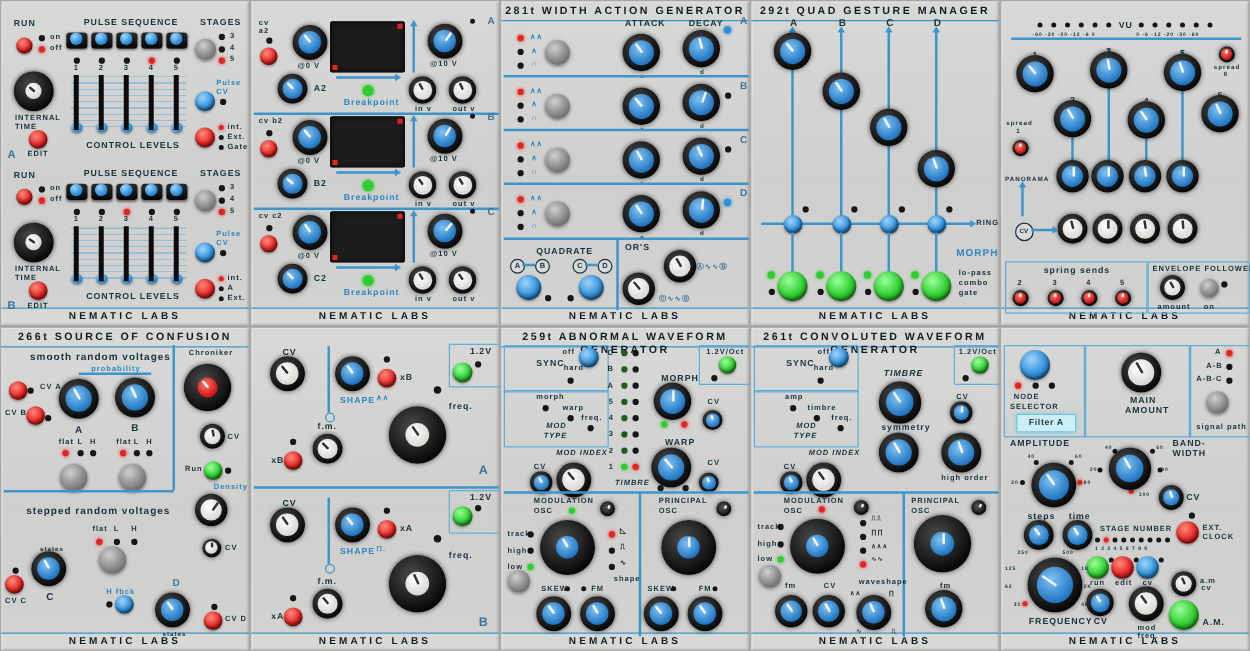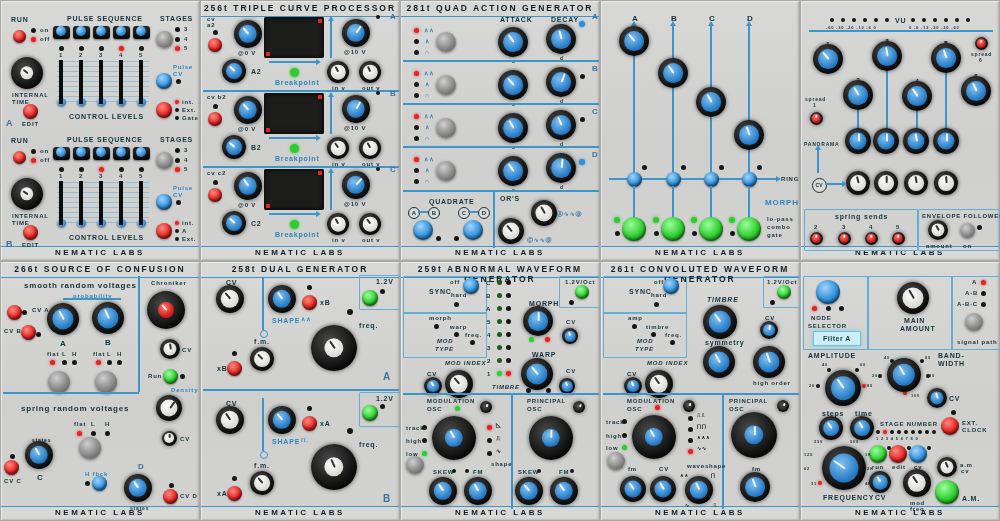--- a/index.html
+++ b/index.html
@@ -175,21 +175,20 @@
       <div class="jack" style="left: 155px; top: 222px; width: 16px; height: 16px; background: radial-gradient(circle at 38% 32%, rgb(255, 138, 122), rgb(227, 36, 36) 55%, rgb(142, 15, 15));"></div>
       <div class="dot" style="left: 174px; top: 220px; width: 4px; height: 4px; background: rgb(227, 36, 36); box-shadow: rgb(227, 36, 36) 0px 0px 3px;"></div>
       <div class="lbl" style="left: 181px; top: 219px; font-size: 6px; color: rgb(22, 50, 60);">int.</div>
       <div class="dot" style="left: 174px; top: 228px; width: 4px; height: 4px; background: rgb(22, 22, 22);"></div>
       <div class="lbl" style="left: 181px; top: 227px; font-size: 6px; color: rgb(22, 50, 60);">A</div>
       <div class="dot" style="left: 174px; top: 236px; width: 4px; height: 4px; background: rgb(22, 22, 22);"></div>
       <div class="lbl" style="left: 181px; top: 235px; font-size: 6px; color: rgb(22, 50, 60);">Ext.</div>
       <div class="lbl" style="left: 5px; top: 239px; font-size: 9px; color: rgb(61, 115, 156);">B</div>
     </div>
     <div class="module" style="left: 200px; top: 0px; width: 200px; height: 261px;">
-      <div class="hdr">256t TRIPLE CURVE PROCESSOR</div>
       <div class="ftr">NEMATIC LABS</div>
       <div class="lbl" style="left: 6px; top: 15px; font-size: 6px; color: rgb(22, 50, 60);">cv</div>
       <div class="lbl" style="left: 6px; top: 21px; font-size: 6px; color: rgb(22, 50, 60);">a2</div>
       <div class="dot" style="left: 11.5px; top: 28.5px; width: 5px; height: 5px; background: rgb(22, 22, 22);"></div>
       <div class="jack" style="left: 7px; top: 37px; width: 14px; height: 14px; background: radial-gradient(circle at 38% 32%, rgb(255, 138, 122), rgb(227, 36, 36) 55%, rgb(142, 15, 15));"></div>
       <div class="knob" style="left: 33px; top: 19px; width: 28px; height: 28px;">
         <div class="face" style="width: 18.48px; height: 18.48px; background: radial-gradient(circle at 40% 35%, rgb(127, 194, 244), rgb(34, 119, 194) 70%);">
           <div class="ptr" style="height: 8.24px; background: rgb(244, 244, 244); transform: rotate(140deg);"></div>
         </div>
       </div>
@@ -317,21 +316,21 @@
       </div>
       <div class="lbl" style="left: 131px; top: 236px; font-size: 6px; color: rgb(22, 50, 60);">in v</div>
       <div class="knob" style="left: 158px; top: 212px; width: 22px; height: 22px;">
         <div class="face" style="width: 14.52px; height: 14.52px; background: radial-gradient(circle at 40% 35%, rgb(255, 255, 255), rgb(216, 216, 212) 70%);">
           <div class="ptr" style="height: 6.26px; background: rgb(51, 51, 51); transform: rotate(145deg);"></div>
         </div>
       </div>
       <div class="lbl" style="left: 161px; top: 236px; font-size: 6px; color: rgb(22, 50, 60);">out v</div>
     </div>
     <div class="module" style="left: 400px; top: 0px; width: 200px; height: 261px;">
-      <div class="hdr">281t QUAD ACTION GENERATOR</div>
+      <div class="hdr">281t WIDTH ACTION GENERATOR</div>
       <div class="ftr">NEMATIC LABS</div>
       <div class="lbl" style="left: 99px; top: 15px; color: rgb(22, 50, 60);">ATTACK</div>
       <div class="lbl" style="left: 150px; top: 15px; color: rgb(22, 50, 60);">DECAY</div>
       <div class="lbl" style="left: 191px; top: 12px; font-size: 8px; color: rgb(61, 115, 156);">A</div>
       <div class="dot" style="left: 178px; top: 20px; width: 6px; height: 6px; background: rgb(47, 143, 216); box-shadow: rgb(47, 143, 216) 0px 0px 3px;"></div>
       <div class="dot" style="left: 12.5px; top: 26.5px; width: 5px; height: 5px; background: rgb(227, 36, 36); box-shadow: rgb(227, 36, 36) 0px 0px 3px;"></div>
       <div class="dot" style="left: 12.5px; top: 37.5px; width: 5px; height: 5px; background: rgb(22, 22, 22);"></div>
       <div class="dot" style="left: 12.5px; top: 48.5px; width: 5px; height: 5px; background: rgb(22, 22, 22);"></div>
       <div class="lbl" style="left: 23px; top: 26px; font-size: 6px; color: rgb(46, 134, 192);">∧∧</div>
       <div class="lbl" style="left: 24px; top: 37px; font-size: 6px; color: rgb(46, 134, 192);">∧</div>
@@ -436,20 +435,21 @@
       </div>
       <div class="knob" style="left: 97px; top: 217px; width: 26px; height: 26px;">
         <div class="face" style="width: 17.16px; height: 17.16px; background: radial-gradient(circle at 40% 35%, rgb(255, 255, 255), rgb(216, 216, 212) 70%);">
           <div class="ptr" style="height: 7.58px; background: rgb(51, 51, 51); transform: rotate(140deg);"></div>
         </div>
       </div>
       <div class="lbl" style="left: 156px; top: 210px; font-size: 6px; color: rgb(61, 115, 156);">Ⓐ∿∿Ⓑ</div>
       <div class="lbl" style="left: 126px; top: 236px; font-size: 6px; color: rgb(61, 115, 156);">Ⓒ∿∿Ⓑ</div>
     </div>
     <div class="module" style="left: 600px; top: 0px; width: 200px; height: 261px;">
+      <div class="hdr">292t QUAD GESTURE MANAGER</div>
       <div class="ftr">NEMATIC LABS</div>
       <div class="lbl" style="left: 31px; top: 14px; font-size: 8px; color: rgb(22, 50, 60);">A</div>
       <div class="lbl" style="left: 70px; top: 14px; font-size: 8px; color: rgb(22, 50, 60);">B</div>
       <div class="lbl" style="left: 108px; top: 14px; font-size: 8px; color: rgb(22, 50, 60);">C</div>
       <div class="lbl" style="left: 146px; top: 14px; font-size: 8px; color: rgb(22, 50, 60);">D</div>
       <div class="tri" style="left: 29.5px; top: 20px; border-left: 3.5px solid transparent; border-right: 3.5px solid transparent; border-bottom: 5px solid rgb(60, 150, 204);"></div>
       <div class="ln" style="left: 32.25px; top: 24px; width: 1.5px; height: 154px;"></div>
       <div class="tri" style="left: 68.5px; top: 20px; border-left: 3.5px solid transparent; border-right: 3.5px solid transparent; border-bottom: 5px solid rgb(60, 150, 204);"></div>
       <div class="ln" style="left: 71.25px; top: 24px; width: 1.5px; height: 154px;"></div>
       <div class="tri" style="left: 106.5px; top: 20px; border-left: 3.5px solid transparent; border-right: 3.5px solid transparent; border-bottom: 5px solid rgb(60, 150, 204);"></div>
@@ -725,21 +725,21 @@
         <div class="face" style="width: 17.16px; height: 17.16px; background: radial-gradient(circle at 40% 35%, rgb(255, 255, 255), rgb(216, 216, 212) 70%);">
           <div class="ptr" style="height: 7.58px; background: rgb(51, 51, 51); transform: rotate(215deg);"></div>
         </div>
       </div>
       <div class="knob" style="left: 160.5px; top: 168.5px; width: 15px; height: 15px;">
         <div class="face" style="width: 9.9px; height: 9.9px; background: radial-gradient(circle at 40% 35%, rgb(255, 255, 255), rgb(216, 216, 212) 70%);">
           <div class="ptr" style="height: 3.95px; background: rgb(51, 51, 51); transform: rotate(180deg);"></div>
         </div>
       </div>
       <div class="lbl" style="left: 179px; top: 174px; font-size: 6px; color: rgb(22, 50, 60);">CV</div>
-      <div class="lbl" style="left: 20px; top: 143px; font-size: 8px; color: rgb(22, 50, 60);">spring random voltages</div>
+      <div class="lbl" style="left: 20px; top: 143px; font-size: 8px; color: rgb(22, 50, 60);">stepped random voltages</div>
       <div class="lbl" style="left: 73px; top: 159px; font-size: 6px; color: rgb(22, 50, 60);">flat</div>
       <div class="lbl" style="left: 90px; top: 159px; font-size: 6px; color: rgb(22, 50, 60);">L</div>
       <div class="lbl" style="left: 104px; top: 159px; font-size: 6px; color: rgb(22, 50, 60);">H</div>
       <div class="dot" style="left: 75.5px; top: 168.5px; width: 5px; height: 5px; background: rgb(227, 36, 36); box-shadow: rgb(227, 36, 36) 0px 0px 3px;"></div>
       <div class="dot" style="left: 89.5px; top: 168.5px; width: 5px; height: 5px; background: rgb(22, 22, 22);"></div>
       <div class="dot" style="left: 103.5px; top: 168.5px; width: 5px; height: 5px; background: rgb(22, 22, 22);"></div>
       <div class="btn" style="left: 78px; top: 175px; width: 22px; height: 22px;"></div>
       <div class="lbl" style="left: 31px; top: 176px; font-size: 5px; color: rgb(22, 50, 60);">states</div>
       <div class="knob" style="left: 24px; top: 179px; width: 28px; height: 28px;">
         <div class="face" style="width: 18.48px; height: 18.48px; background: radial-gradient(circle at 40% 35%, rgb(127, 194, 244), rgb(34, 119, 194) 70%);">
@@ -758,21 +758,20 @@
         <div class="face" style="width: 18.48px; height: 18.48px; background: radial-gradient(circle at 40% 35%, rgb(127, 194, 244), rgb(34, 119, 194) 70%);">
           <div class="ptr" style="height: 8.24px; background: rgb(244, 244, 244); transform: rotate(145deg);"></div>
         </div>
       </div>
       <div class="lbl" style="left: 129px; top: 244px; font-size: 5px; color: rgb(22, 50, 60);">states</div>
       <div class="dot" style="left: 167.5px; top: 220.5px; width: 5px; height: 5px; background: rgb(22, 22, 22);"></div>
       <div class="jack" style="left: 161.5px; top: 226.5px; width: 15px; height: 15px; background: radial-gradient(circle at 38% 32%, rgb(255, 138, 122), rgb(227, 36, 36) 55%, rgb(142, 15, 15));"></div>
       <div class="lbl" style="left: 179px; top: 231px; font-size: 6px; color: rgb(22, 50, 60);">CV D</div>
     </div>
     <div class="module" style="left: 200px; top: 261px; width: 200px; height: 260px;">
-      <div class="hdr">258t DUAL GENERATOR</div>
       <div class="ftr">NEMATIC LABS</div>
       <div class="lbl" style="left: 25px; top: 17px; font-size: 7px; color: rgb(22, 50, 60);">CV</div>
       <div class="knob" style="left: 15px; top: 23px; width: 28px; height: 28px;">
         <div class="face" style="width: 18.48px; height: 18.48px; background: radial-gradient(circle at 40% 35%, rgb(255, 255, 255), rgb(216, 216, 212) 70%);">
           <div class="ptr" style="height: 8.24px; background: rgb(51, 51, 51); transform: rotate(140deg);"></div>
         </div>
       </div>
       <div class="ln" style="left: 61.25px; top: 15px; width: 1.5px; height: 53px;"></div>
       <div class="dot" style="left: 59px; top: 68px; width: 6px; height: 6px; background: transparent; border: 1.2px solid rgb(60, 150, 204);"></div>
       <div class="knob" style="left: 67px; top: 23px; width: 28px; height: 28px;">

